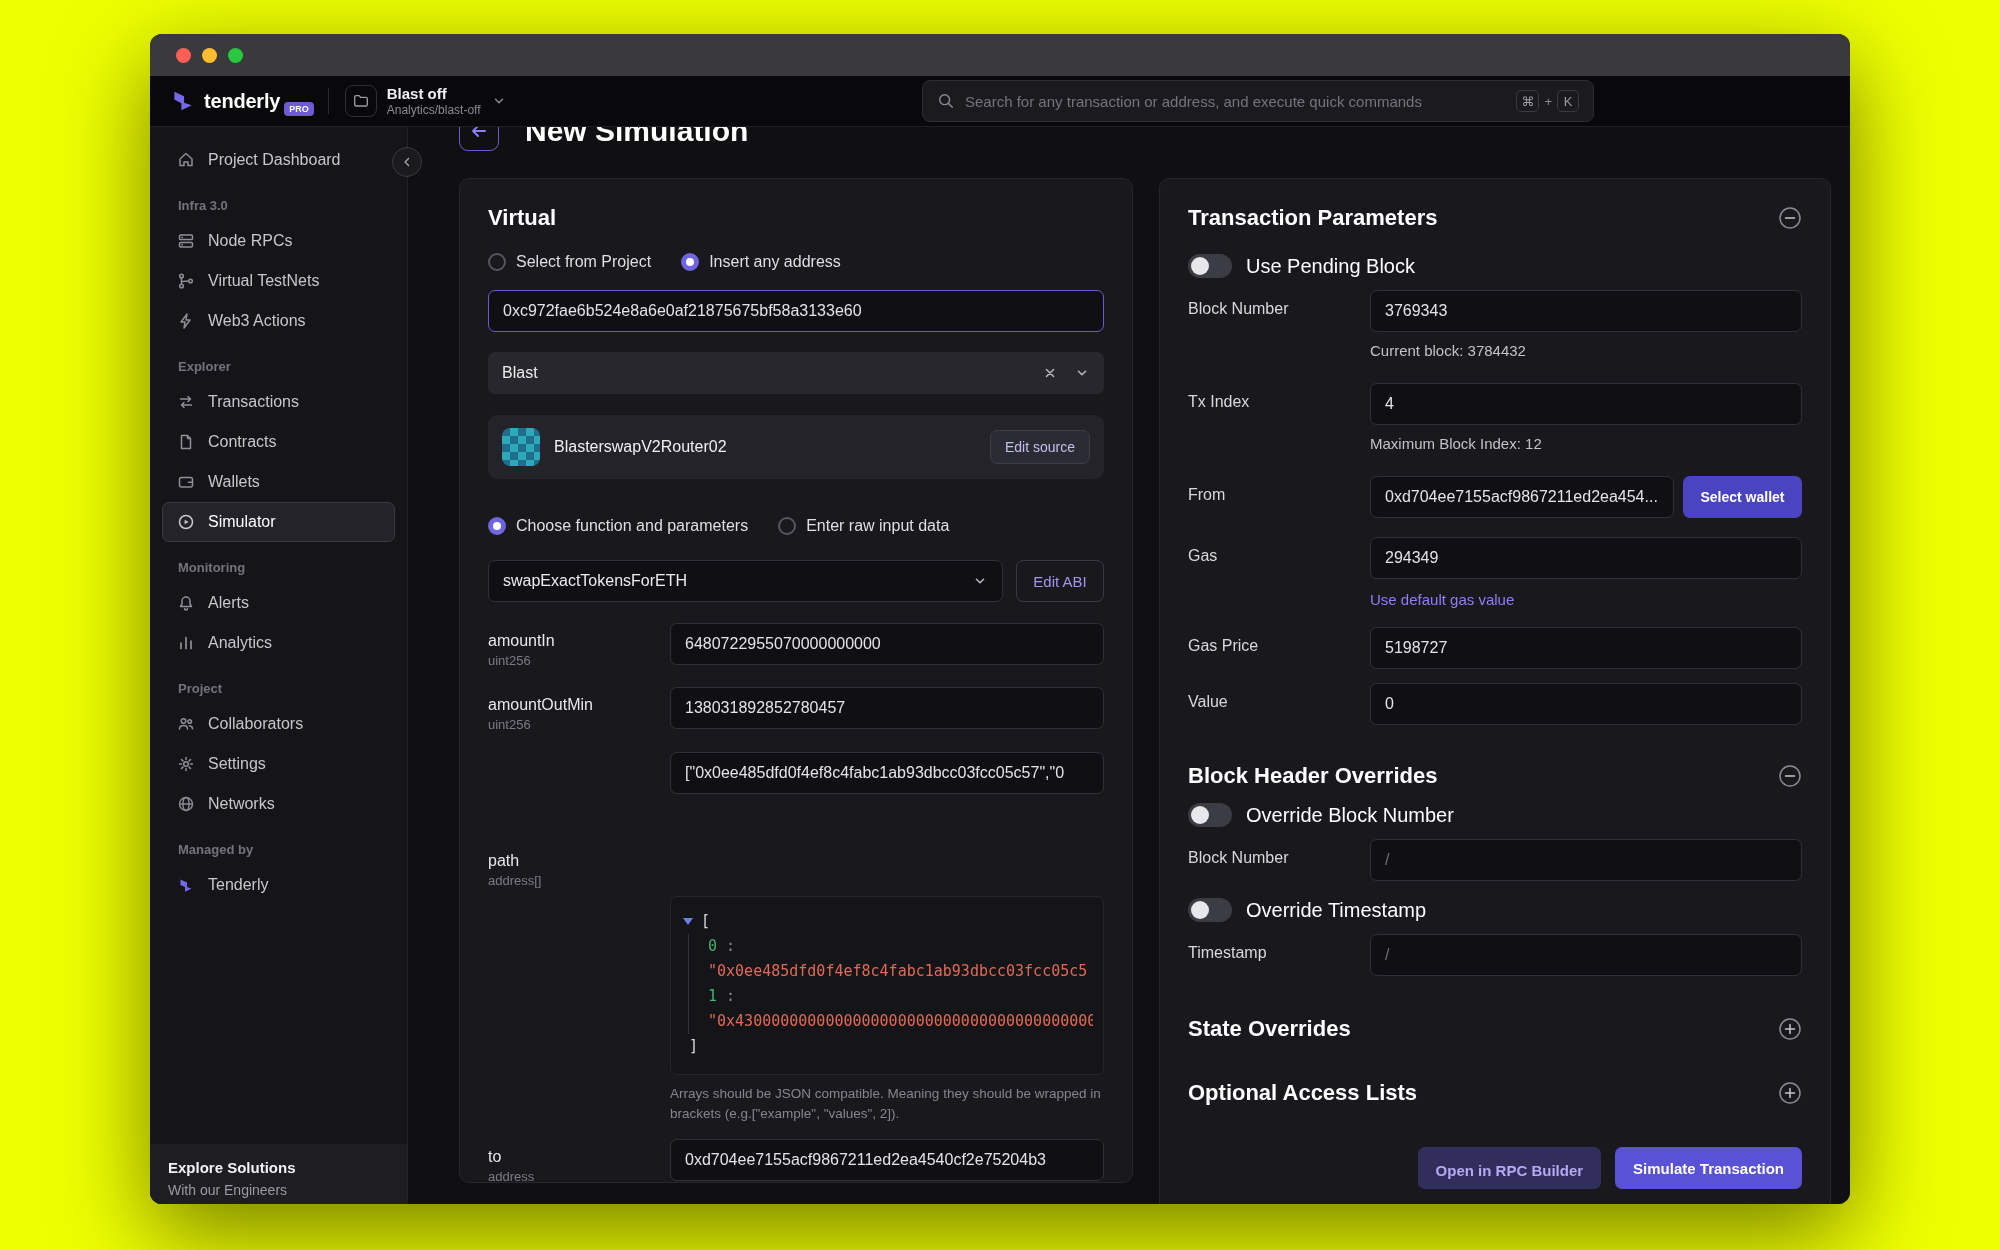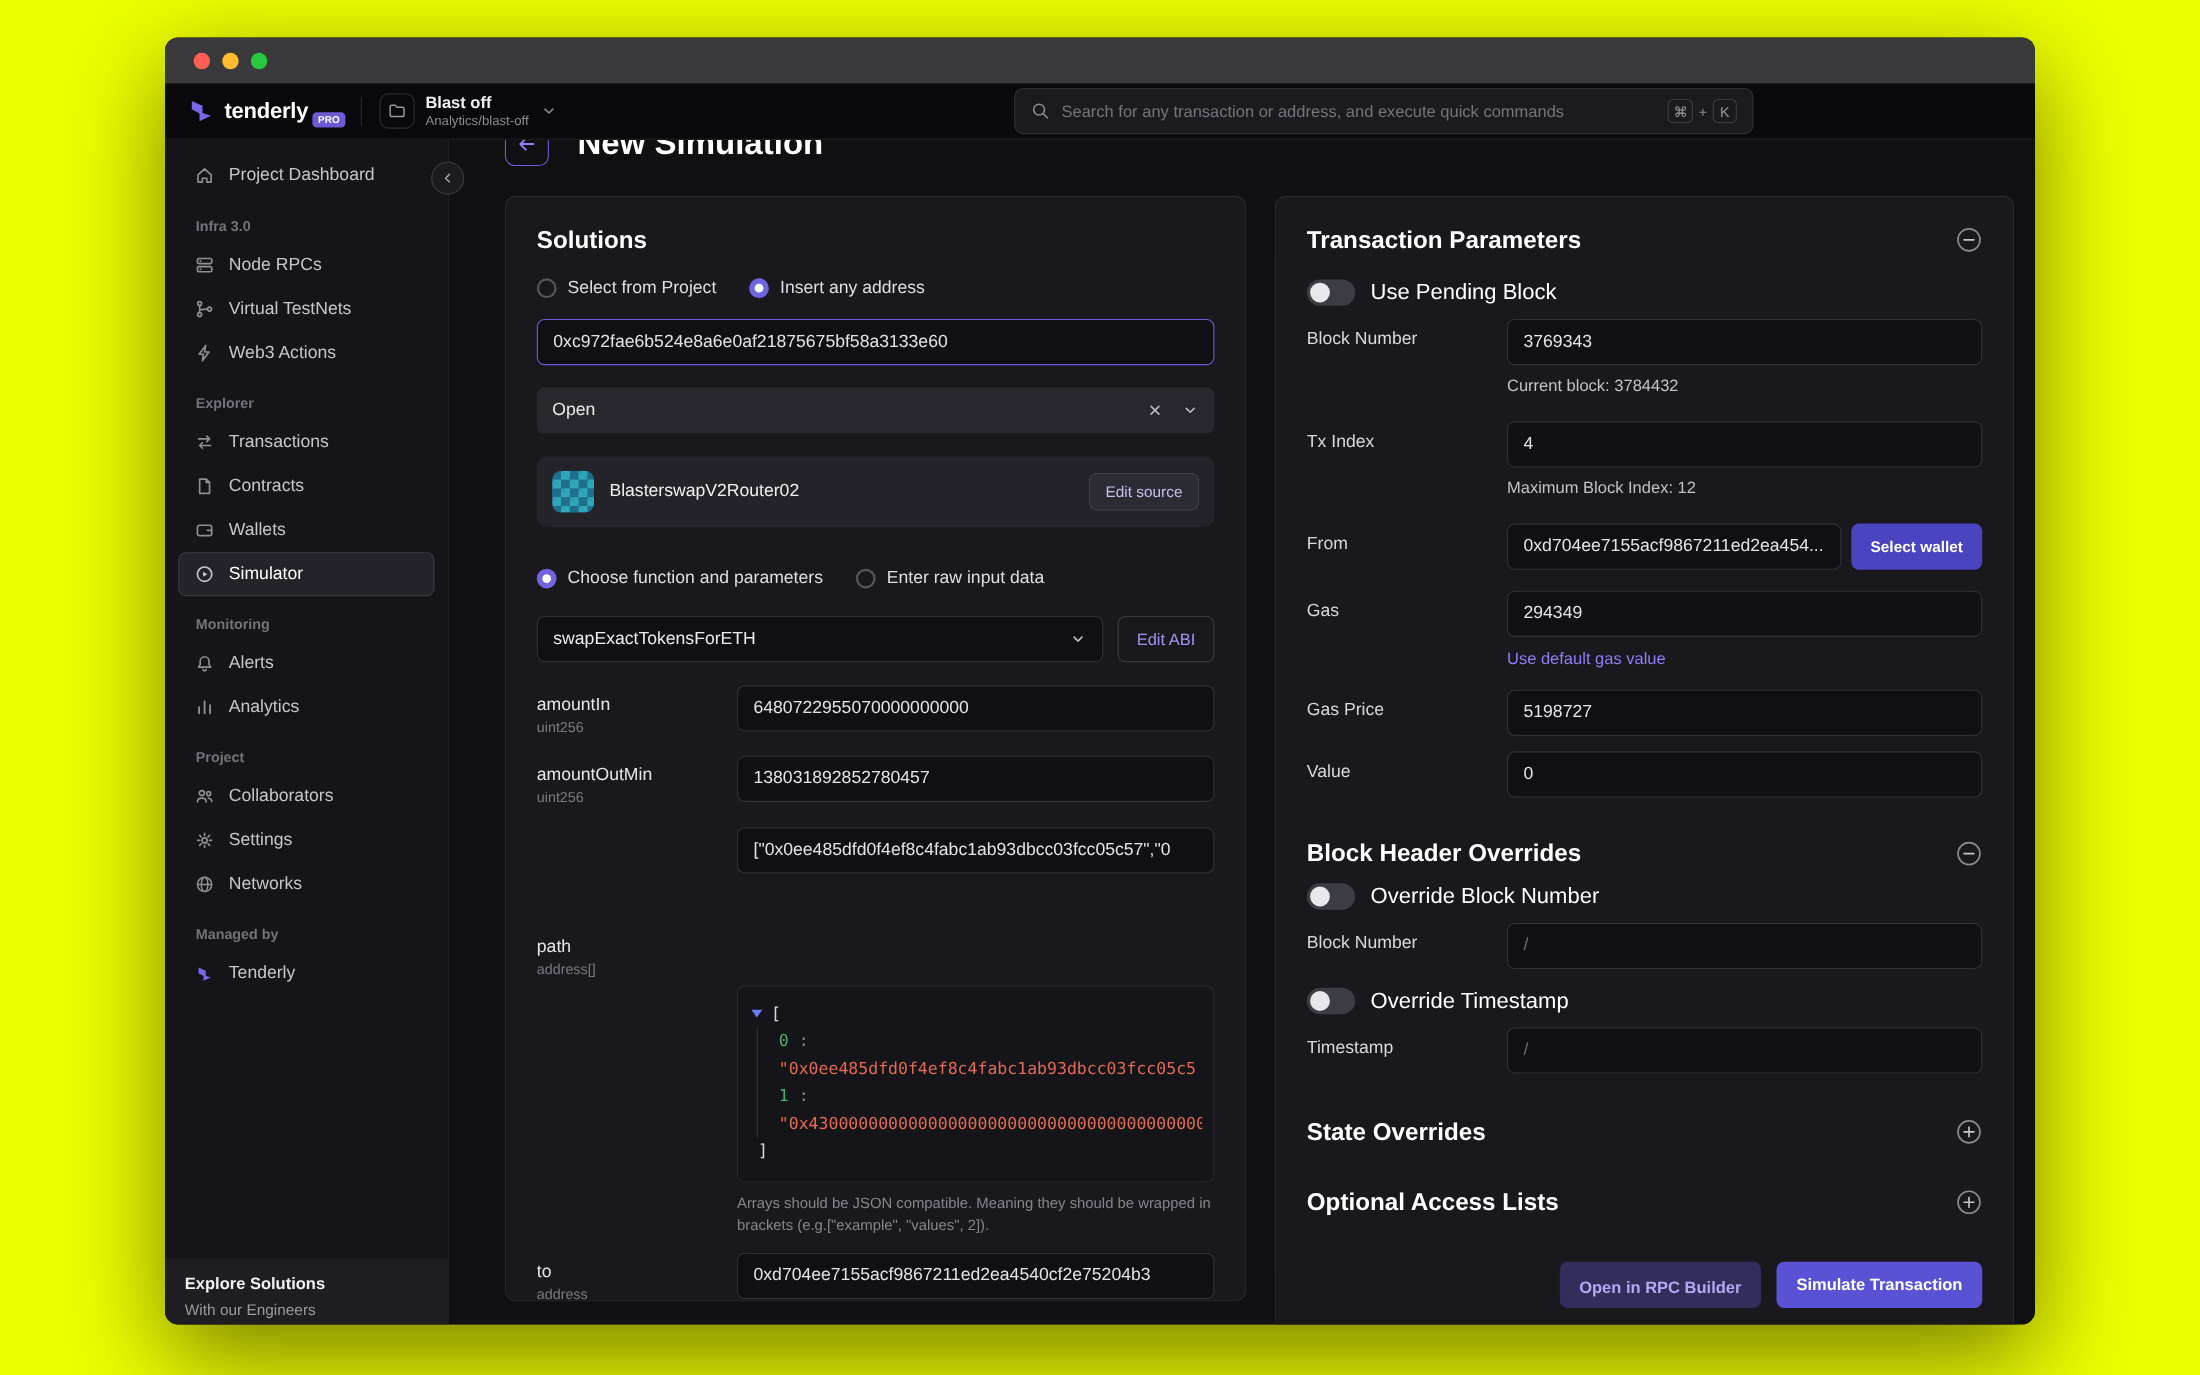--- a/index.html
+++ b/index.html
@@ -343,37 +343,37 @@
           <svg width="20" height="20" viewBox="0 0 20 20" fill="none" stroke="currentColor" stroke-width="1.8" stroke-linecap="round" stroke-linejoin="round">
             <path d="M16 10H4M9 5l-5 5 5 5"></path>
           </svg>
         </button>
         <h1 class="page-title">New Simulation</h1>
       </div>
 
       <div class="content-row">
 
         <section class="card contract-card">
-          <h2 class="card-h2">Solutions</h2>
+          <h2 class="card-h2">Virtual</h2>
 
           <div class="radio-row mt22">
             <div class="radio-opt">
               <span class="radio"></span>
               <span>Select from Project</span>
             </div>
             <div class="radio-opt">
               <span class="radio checked"></span>
               <span>Insert any address</span>
             </div>
           </div>
 
           <input class="tb focused mt19" type="text" value="0xc972fae6b524e8a6e0af21875675bf58a3133e60" style="">
 
           <div class="select-box mt20">
-            <span class="sel-val">Open</span>
+            <span class="sel-val">Blast</span>
             <button class="icon-btn">
               <svg width="16" height="16" viewBox="0 0 18 18" fill="none" stroke="currentColor" stroke-width="1.7" stroke-linecap="round">
                 <path d="M5 5l8 8M13 5l-8 8"></path>
               </svg>
             </button>
             <svg width="16" height="16" viewBox="0 0 18 18" fill="none" stroke="#B9B9C2" stroke-width="1.7" stroke-linecap="round" stroke-linejoin="round">
               <path d="M5 7l4 4 4-4"></path>
             </svg>
           </div>
 

